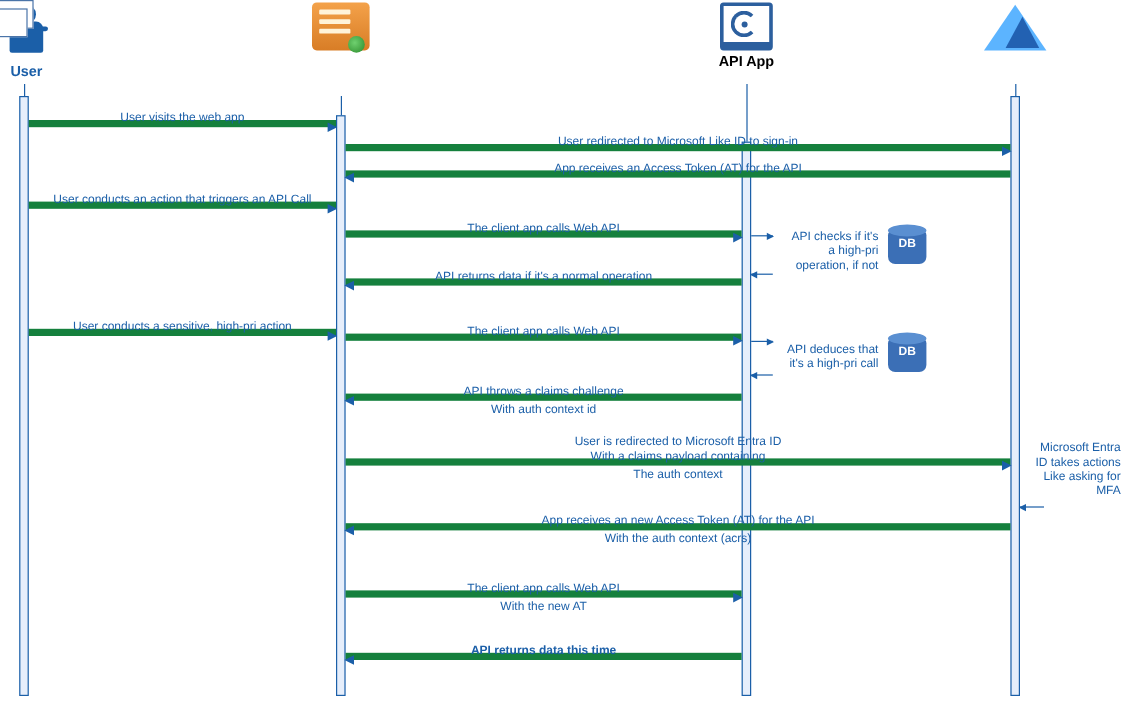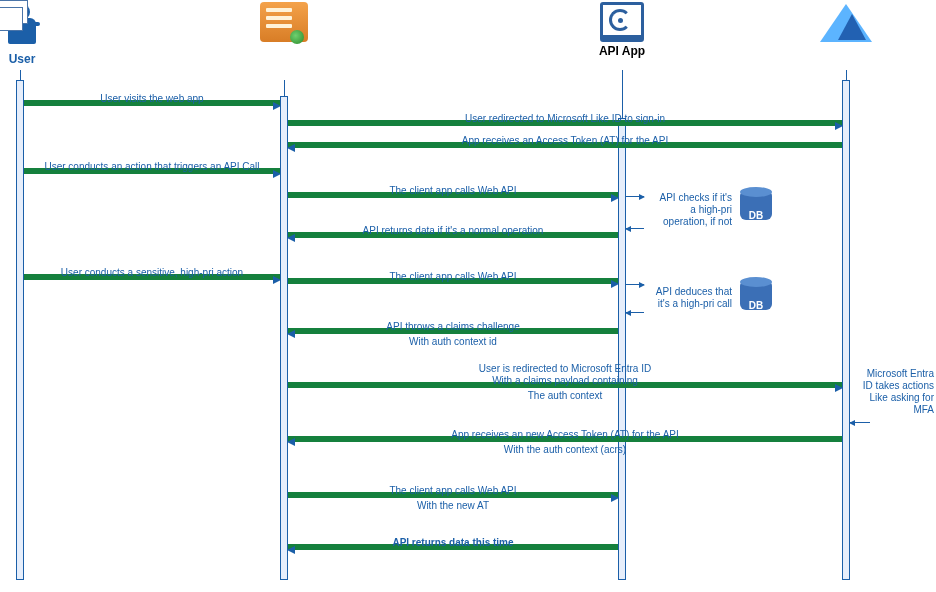--- a/index.html
+++ b/index.html
@@ -83,21 +83,21 @@
     height: 10px;
     background: #5a8fd1;
     border-radius: 50%;
   }
   .db span {
     position: absolute;
     width: 100%;
     text-align: center;
     color: #fff;
     font-size: 10px;
-    top: 18px;
+    top: 6px;
     font-weight: 600;
   }
   .tiny-arrow {
     position: absolute;
     border-top: 1px solid #1b5fa8;
     height: 0;
   }
   .tiny-arrow .ar {
     position: absolute; left: -1px; top: -3px;
     width:0; height:0;

